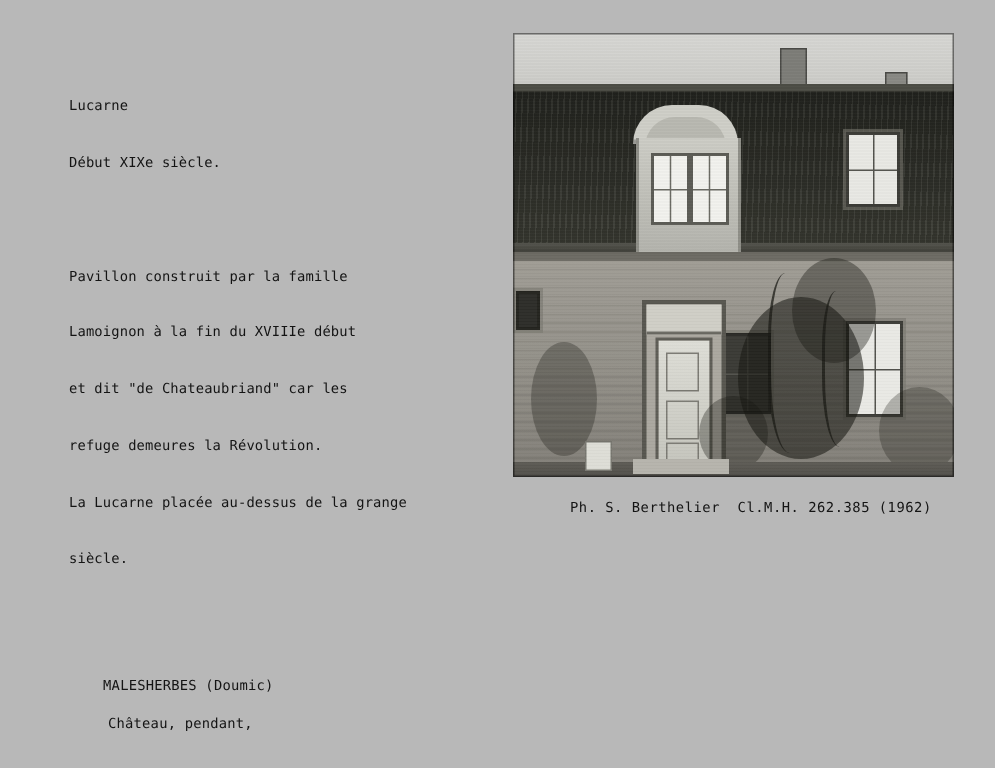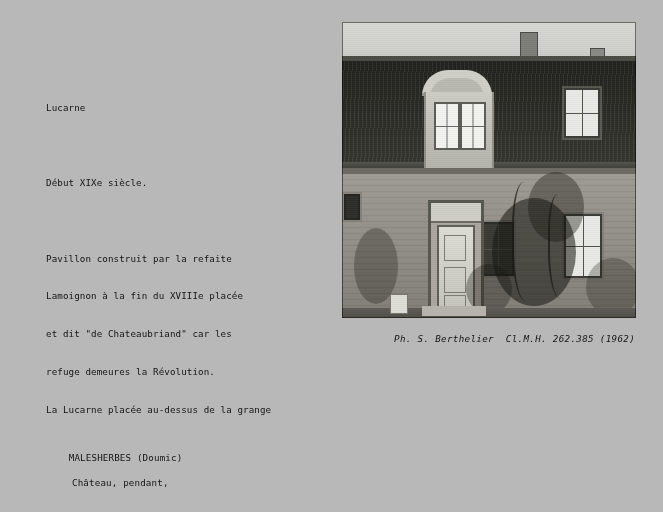--- a/index.html
+++ b/index.html
@@ -24,21 +24,21 @@
     top: 40px;
     width: 300px;
     font-size: 9.2px;
     line-height: 12.6px;
     letter-spacing: 0.1px;
     white-space: pre-wrap;
     color: #141414;
   }
   #text-block .line { display: block; }
 
-  .title-line { display: block; margin-top: 37px; }
+  .title-line { display: block; }
 
   
   #photo-frame {
     position: absolute;
     left: 342px;
     top: 22px;
     width: 294px;
     height: 296px;
     background: #2a2a2a;
     overflow: hidden;
@@ -216,27 +216,26 @@
   }
   .photo-border {
     position: absolute; inset: 0;
     border: 1px solid rgba(0,0,0,0.5);
     pointer-events: none;
   }
 
   
   #photo-caption {
     position: absolute;
-    left: 394px;
+    left: 380px;
     top: 333px;
     font-size: 9.2px;
     letter-spacing: 0.35px;
     color: #141414;
     white-space: pre;
-    font-style: italic;
   }
 
   
   #bottom-block {
     position: absolute;
     left: 46px;
     top: 439px;
     font-size: 9.2px;
     line-height: 12.6px;
     letter-spacing: 0.15px;
@@ -247,25 +246,26 @@
 </style>
 </head>
 <body>
 
 <div id="page">
 
   <div id="text-block">
     <span class="line title-line">Lucarne</span>
     <span class="line title-line">Début XIXe siècle.</span>
     <span class="line">&nbsp;</span>
-    <span class="line">Pavillon construit par la refaite</span>
-    <span class="line">Lamoignon à la fin du XVIIIe placée</span>
+    <span class="line">Pavillon construit par la famille</span>
+    <span class="line">Lamoignon à la fin du XVIIIe début</span>
     <span class="line">et dit "de Chateaubriand" car les</span>
     <span class="line">refuge demeures la Révolution.</span>
     <span class="line">La Lucarne placée au-dessus de la grange</span>
+    <span class="line">siècle.</span>
     
     
     
     
     
   </div>
 
   <div id="photo-frame">
     <div id="photo">
       <div class="sky"></div>

